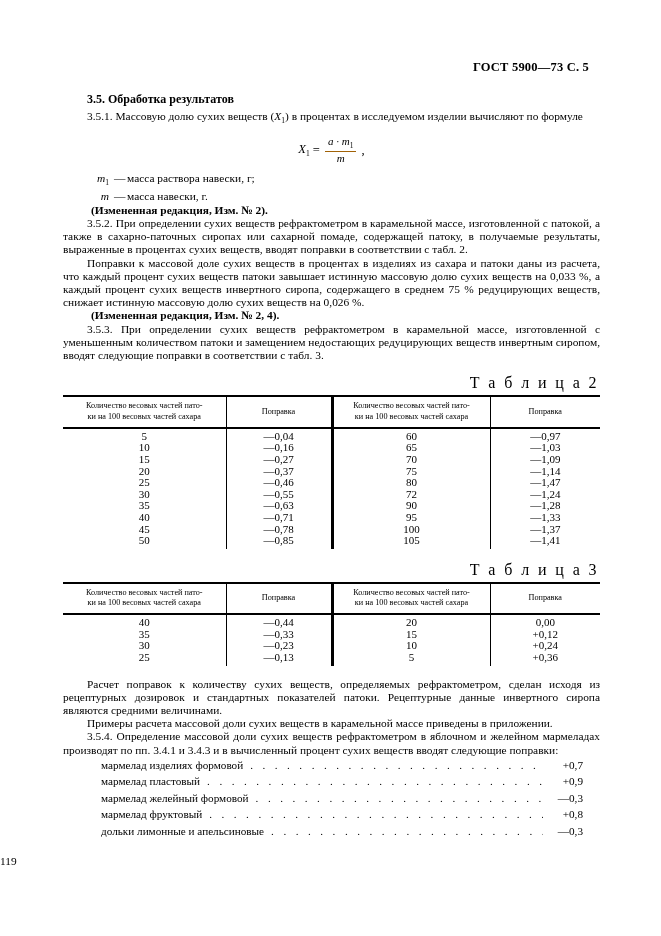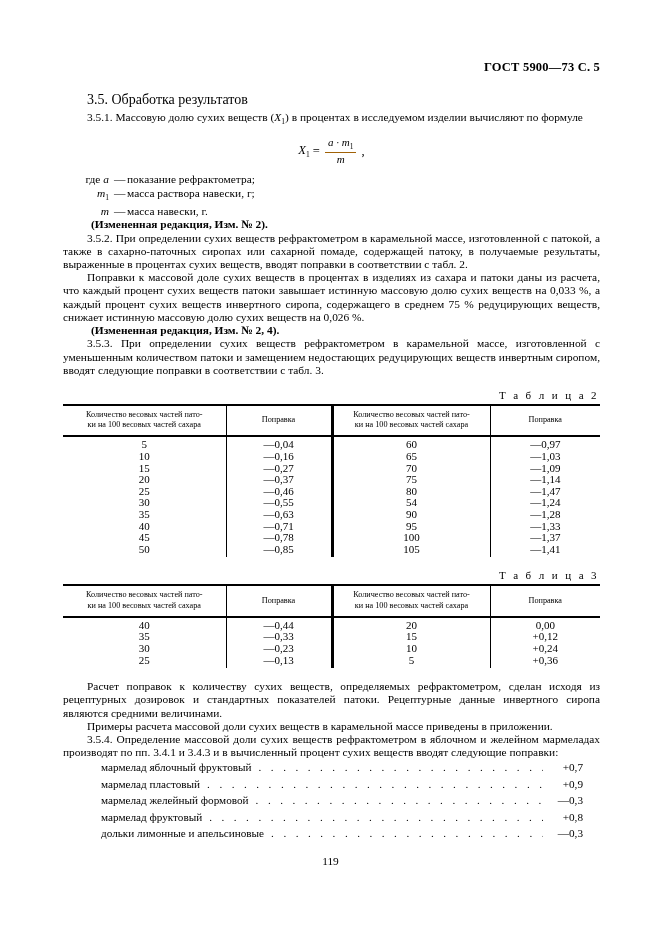--- a/index.html
+++ b/index.html
@@ -17,37 +17,37 @@
   }
   .page {
     position: absolute;
     left: 0; top: 0;
     width: 661px;
     height: 936px;
   }
   
   .doc-header {
     position: absolute;
-    right: 61px;
+    right: 72px;
     top: 60px;
     font-weight: bold;
     font-size: 12.5px;
     letter-spacing: 0.2px;
     white-space: nowrap;
   }
   
   .content {
     position: absolute;
     left: 63px;
     top: 92px;
     width: 537px;
   }
   .h-sec {
-    font-weight: normal;
-    font-size: 14px;
+    font-weight: bold;
+    font-size: 12px;
     margin: 0 0 3px 0;
     padding-left: 24px;
   }
   p.para {
     margin: 0 0 0 0;
     font-size: 11.4px;
     line-height: 13.2px;
     text-align: justify;
     text-indent: 24px;
     -webkit-hyphens: none;
@@ -102,21 +102,21 @@
     display: inline-block;
     width: 46px;
     text-align: right;
     padding-right: 5px;
   }
   .where-lead .sym { font-style: italic; }
   .where-dash { display: inline-block; width: 13px; }
   
   .tbl-caption {
     text-align: right;
-    font-size: 11px;
+    font-size: 16px;
     letter-spacing: 2.4px;
     margin: 0 0 3px 0;
     padding-right: 1px;
   }
   
   table.gost {
     border-collapse: collapse;
     width: 537px;
     table-layout: fixed;
     font-size: 11px;
@@ -174,21 +174,20 @@
     min-width: 34px;
     text-align: right;
     padding-right: 17px;
   }
   
   .page-number {
     position: absolute;
     left: 0;
     right: 0;
     top: 855px;
-    text-align: center;
     font-size: 11.4px;
   }
   .spacer-md { height: 12px; }
 </style>
 </head>
 <body>
 
 <div class="page">
 
   <div class="doc-header">ГОСТ 5900—73 С. 5</div>
@@ -204,21 +203,20 @@
         <span class="frac-eq">=</span>
         <span class="frac">
           <span class="num"><span>a</span> <span>·</span> <span>m</span><sub class="vsub">1</sub></span>
           <span class="den">m</span>
         </span>
         <span class="frac-eq">,</span>
       </span>
     </div>
 
     <div class="where">
-      <span class="where-row"><span class="where-lead"><span>где</span> <span class="sym">a</span></span><span class="where-dash">—</span><span>показание рефрактометра;</span></span>
       <span class="where-row"><span class="where-lead"><span class="sym">m</span><sub class="vsub">1</sub></span><span class="where-dash">—</span><span>масса раствора навески, г;</span></span>
       <span class="where-row"><span class="where-lead"><span class="sym">m</span></span><span class="where-dash">—</span><span>масса навески, г.</span></span>
     </div>
 
     <p class="bold-note">(Измененная редакция, Изм. № 2).</p>
 
     <p class="para">3.5.2.  При определении сухих веществ рефрактометром в карамельной массе, изготовленной с патокой, а также в сахарно-паточных сиропах или сахарной помаде, содержащей патоку, в получаемые результаты, выраженные в процентах сухих веществ, вводят поправки в соответствии с табл. 2.</p>
 
     <p class="para">Поправки к массовой доле сухих веществ в процентах в изделиях из сахара и патоки даны из расчета, что каждый процент сухих веществ патоки завышает истинную массовую долю сухих веществ на 0,033 %, а каждый процент сухих веществ инвертного сиропа, содержащего в среднем 75 % редуцирующих веществ, снижает истинную массовую долю сухих веществ на 0,026 %.</p>
 
@@ -272,21 +270,21 @@
             </tr>
           <tr>
               <td>25</td>
               <td class="cdiv">—0,46</td>
               <td class="cdiv-mid">80</td>
               <td class="cdiv">—1,47</td>
             </tr>
           <tr>
               <td>30</td>
               <td class="cdiv">—0,55</td>
-              <td class="cdiv-mid">54</td>
+              <td class="cdiv-mid">72</td>
               <td class="cdiv">—1,24</td>
             </tr>
           <tr>
               <td>35</td>
               <td class="cdiv">—0,63</td>
               <td class="cdiv-mid">90</td>
               <td class="cdiv">—1,28</td>
             </tr>
           <tr>
               <td>40</td>
@@ -361,21 +359,21 @@
     <div class="spacer-md"></div>
 
     <p class="para">Расчет поправок к количеству сухих веществ, определяемых рефрактометром, сделан исходя из рецептурных дозировок и стандартных показателей патоки. Рецептурные данные инвертного сиропа являются средними величинами.</p>
 
     <p class="para">Примеры расчета массовой доли сухих веществ в карамельной массе приведены в приложении.</p>
 
     <p class="para">3.5.4.  Определение массовой доли сухих веществ рефрактометром в яблочном и желейном мармеладах производят по пп. 3.4.1 и 3.4.3 и в вычисленный процент сухих веществ вводят следующие поправки:</p>
 
     <ul class="leader-list">
       <li>
-          <span class="lbl">мармелад яблочный фруктовый</span>
+          <span class="lbl">мармелад изделиях формовой</span>
           <span class="dots">. . . . . . . . . . . . . . . . . . . . . . . . . . . . . . . . . . . . . . . . . . . . . . . . . . . . . . .</span>
           <span class="val">+0,7</span>
         </li>
       <li>
           <span class="lbl">мармелад пластовый</span>
           <span class="dots">. . . . . . . . . . . . . . . . . . . . . . . . . . . . . . . . . . . . . . . . . . . . . . . . . . . . . . .</span>
           <span class="val">+0,9</span>
         </li>
       <li>
           <span class="lbl">мармелад желейный формовой</span>

